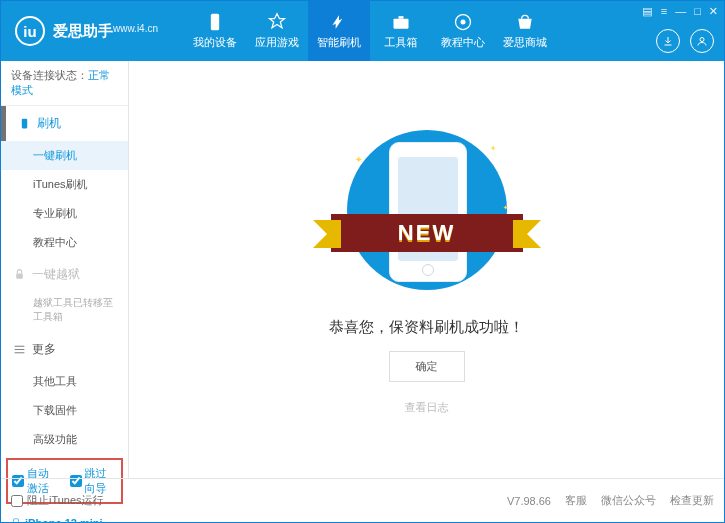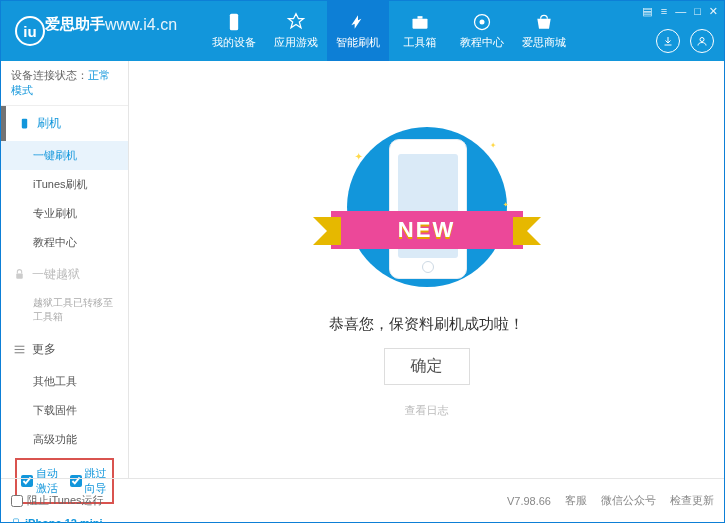--- a/index.html
+++ b/index.html
@@ -1,23 +1,23 @@
 <!DOCTYPE html>
 <html><head>
 <meta charset="utf-8">
 <style>
 *{margin:0;padding:0;box-sizing:border-box;font-family:"Microsoft YaHei",sans-serif}
 body{background:#fff}
 .app{width:725px;height:523px;border:1px solid #0d7fd6;display:flex;flex-direction:column;position:relative}
 .header{background:#1296db;height:60px;display:flex;align-items:center;color:#fff;position:relative}
-.logo-box{display:flex;padding:0 14px;}
+.logo-box{display:flex;align-items:center;padding:0 14px;gap:8px}
 .logo-circle{width:30px;height:30px;border:2px solid #fff;border-radius:50%;display:flex;align-items:center;justify-content:center;font-weight:bold;font-size:15px}
 .logo-text{display:flex;flex-direction:row;line-height:1.1}
 .logo-text .t1{font-size:15px;font-weight:bold}
-.logo-text .t2{font-size:16px;opacity:.9}
+.logo-text .t2{font-size:10px;opacity:.9}
 .nav{display:flex;height:100%;margin-left:12px}
 .nav-item{display:flex;flex-direction:column;align-items:center;justify-content:center;width:62px;height:100%;font-size:11px;gap:3px;cursor:pointer}
 .nav-item.active{background:#0d7fd6}
 .nav-item svg{width:20px;height:20px;fill:#fff}
 .win-controls{position:absolute;right:6px;top:4px;display:flex;gap:8px;font-size:11px}
 .win-controls span{cursor:pointer;opacity:.9}
 .hdr-circles{position:absolute;right:10px;bottom:8px;display:flex;gap:10px}
 .hdr-circles .c{width:24px;height:24px;border:1.5px solid #fff;border-radius:50%;display:flex;align-items:center;justify-content:center}
 .hdr-circles svg{width:12px;height:12px;fill:none;stroke:#fff;stroke-width:2}
 .body{flex:1;display:flex;min-height:0}
@@ -25,40 +25,40 @@
 .status-bar{padding:7px 10px;border-bottom:1px solid #eee;font-size:11px;color:#666}
 .status-bar b{color:#1296db;font-weight:normal}
 .cat{display:flex;align-items:center;gap:6px;padding:9px 12px;color:#555;font-size:12px}
 .cat svg{width:13px;height:13px;fill:#888}
 .cat.blue{color:#1296db}
 .cat.blue svg{fill:#1296db}
 .cat.blue-line{border-left:5px solid #737373;}
 .sub{padding:7px 10px 7px 32px;font-size:11px;cursor:pointer}
 .sub.active{background:#e8f3fc;color:#1296db}
 .note{font-size:10px;color:#aaa;padding:4px 10px 8px 32px;line-height:1.4}
-.checks{border:2px solid #d9534f;margin:4px 14px;padding:6px 4px;display:flex;gap:10px;font-size:11px;color:#1296db}
+.checks{border:2px solid #d9534f;margin:4px 5px;padding:6px 4px;display:flex;gap:10px;font-size:11px;color:#1296db}
 .checks label{display:flex;align-items:center;gap:3px}
 .checks input{accent-color:#1296db;width:12px;height:12px}
 .device{padding:8px 10px;font-size:11px}
 .device .name{color:#1296db;font-weight:bold;display:flex;align-items:center;gap:4px}
 .device .name svg{width:10px;height:14px;fill:none;stroke:#1296db;stroke-width:1.5}
 .main{flex:1;display:flex;flex-direction:column;align-items:center;justify-content:center;gap:14px;position:relative}
 .phone-ill{position:relative;width:180px;height:180px}
 .circle-bg{width:160px;height:160px;background:#1296db;border-radius:50%;position:absolute;left:10px;top:6px}
 .star{position:absolute;color:#ffd94a;font-size:10px}
 .phone{position:absolute;left:52px;top:18px;width:78px;height:140px;background:#fff;border-radius:10px;border:1px solid #e5ecf3}
 .phone::before{content:"";position:absolute;left:8px;top:14px;right:8px;bottom:20px;background:#daeaf7;border-radius:3px}
 .phone-btn{position:absolute;left:50%;bottom:5px;transform:translateX(-50%);width:12px;height:12px;border:1.5px solid #cdd9e4;border-radius:50%}
 .ribbon{position:absolute;left:-6px;top:90px;width:192px}
-.ribbon-body{background:#ec4899;height:38px;display:flex;align-items:center;justify-content:center;font-weight:900;font-size:22px;color:#fff;letter-spacing:2px;text-shadow:0 2px 0 #e6a400;position:relative}
+.ribbon-body{background:#7f1d1d;height:38px;display:flex;align-items:center;justify-content:center;font-weight:900;font-size:22px;color:#fff;letter-spacing:2px;text-shadow:0 2px 0 #e6a400;position:relative}
 .ribbon-body::before,.ribbon-body::after{content:"";position:absolute;top:6px;border:14px solid #e6b800}
 .ribbon-body::before{left:-18px;border-left-color:transparent}
 .ribbon-body::after{right:-18px;border-right-color:transparent}
 .msg{font-size:15px;color:#333}
-.ok-btn{border:1px solid #ddd;background:#fff;padding:7px 26px;font-size:16px;cursor:pointer;color:#555}
+.ok-btn{border:1px solid #ddd;background:#fff;padding:7px 26px;font-size:11px;cursor:pointer;color:#555}
 .log-link{font-size:11px;color:#bbb;cursor:pointer;margin-top:4px}
 .footer{height:44px;border-top:1px solid #e5e5e5;display:flex;align-items:center;font-size:11px;color:#666;padding:0 10px;gap:8px}
 .footer .left{display:flex;align-items:center;gap:4px}
 .footer .right{margin-left:auto;display:flex;gap:14px;align-items:center;color:#888}
 .footer input{width:12px;height:12px}
 </style>
 </head>
 <body>
 
 <div class="app">

